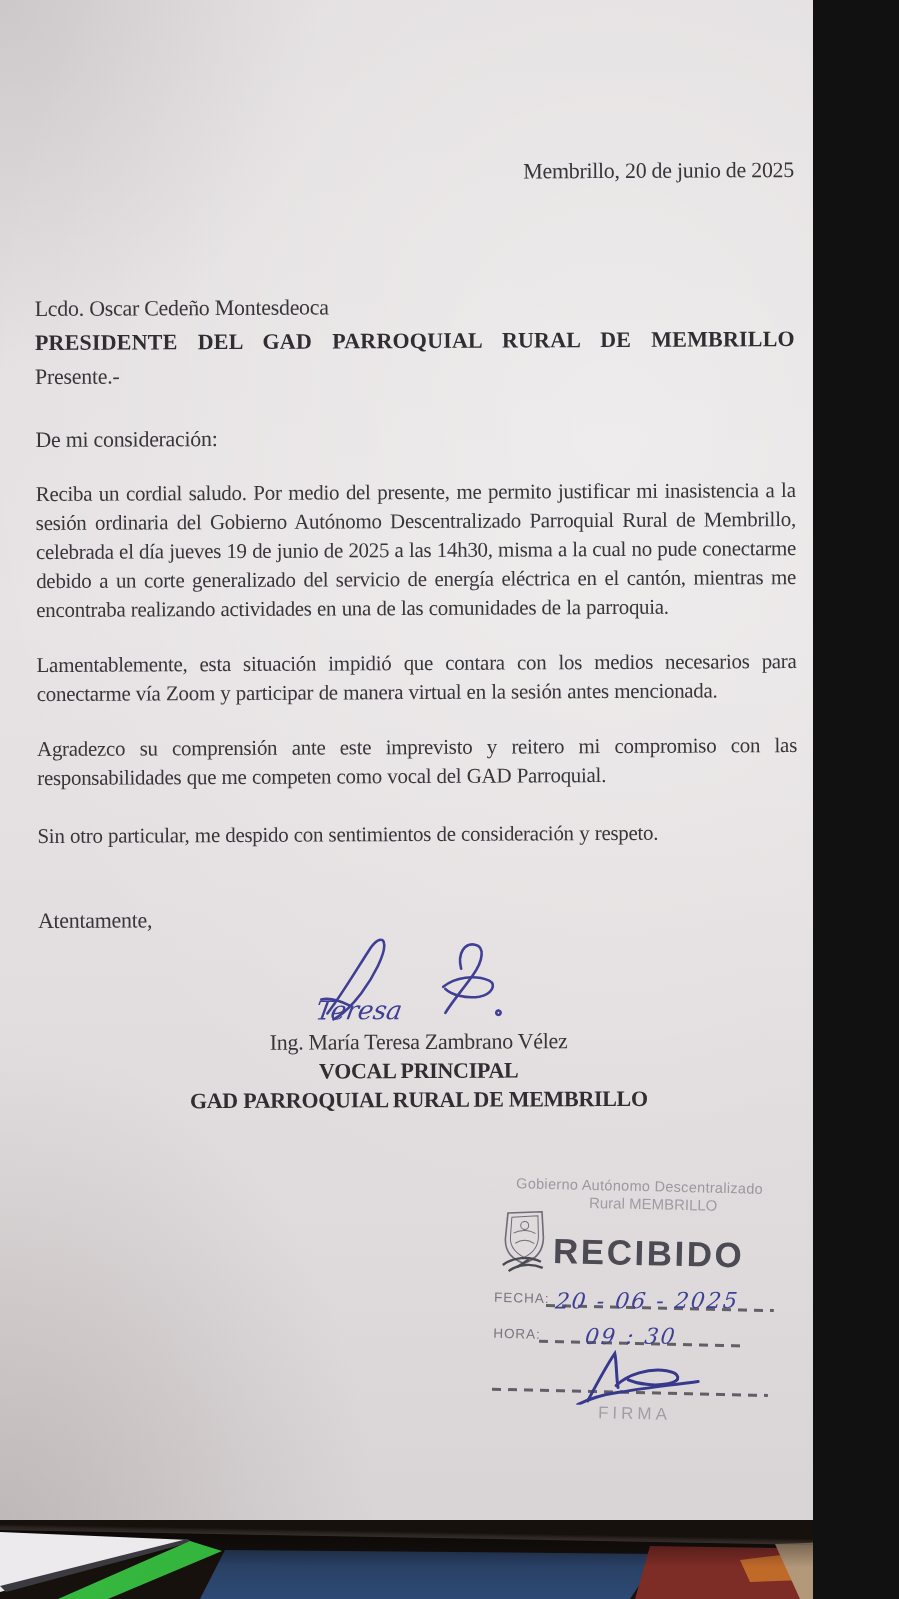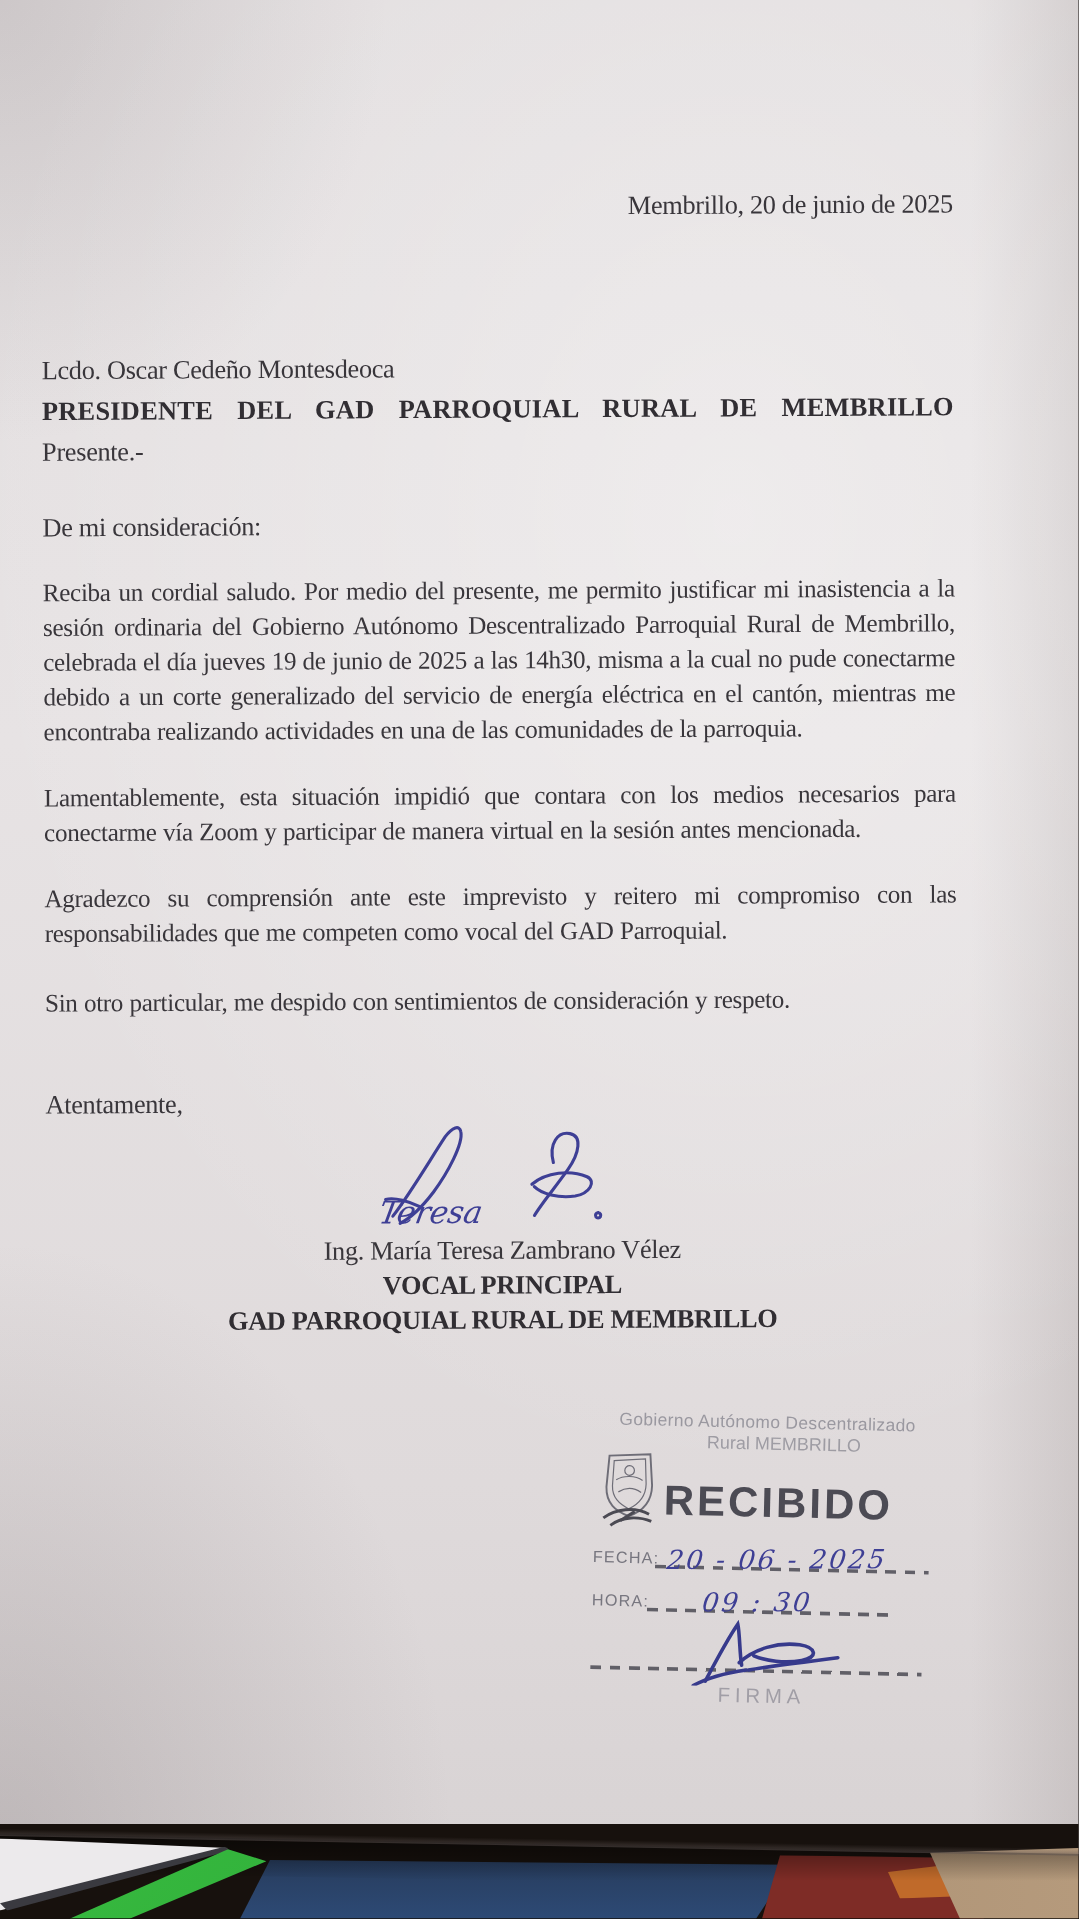--- a/index.html
+++ b/index.html
@@ -1,18 +1,18 @@
 <!DOCTYPE html>
 <html lang="es"><head>
 <meta charset="utf-8">
 <title>Carta escaneada</title>
 <style>
   html,body{margin:0;padding:0;background:#111;}
   .page{
-    position:relative;width:899px;height:1599px;overflow:hidden;
+    position:relative;width:813px;height:1599px;overflow:hidden;
     font-family:"Liberation Serif",serif;color:#39363b;
     background:#17110d;
   }
   
   .paper{
     position:absolute;left:0;top:0;width:899px;height:1545px;
     background:
       radial-gradient(130% 95% at 68% 28%, rgba(255,255,255,.35) 0%, rgba(255,255,255,0) 55%),
       radial-gradient(60% 40% at 0% 0%, rgba(130,120,122,.22) 0%, rgba(130,120,122,0) 60%),
       radial-gradient(70% 55% at 0% 100%, rgba(120,110,112,.28) 0%, rgba(120,110,112,0) 60%),

